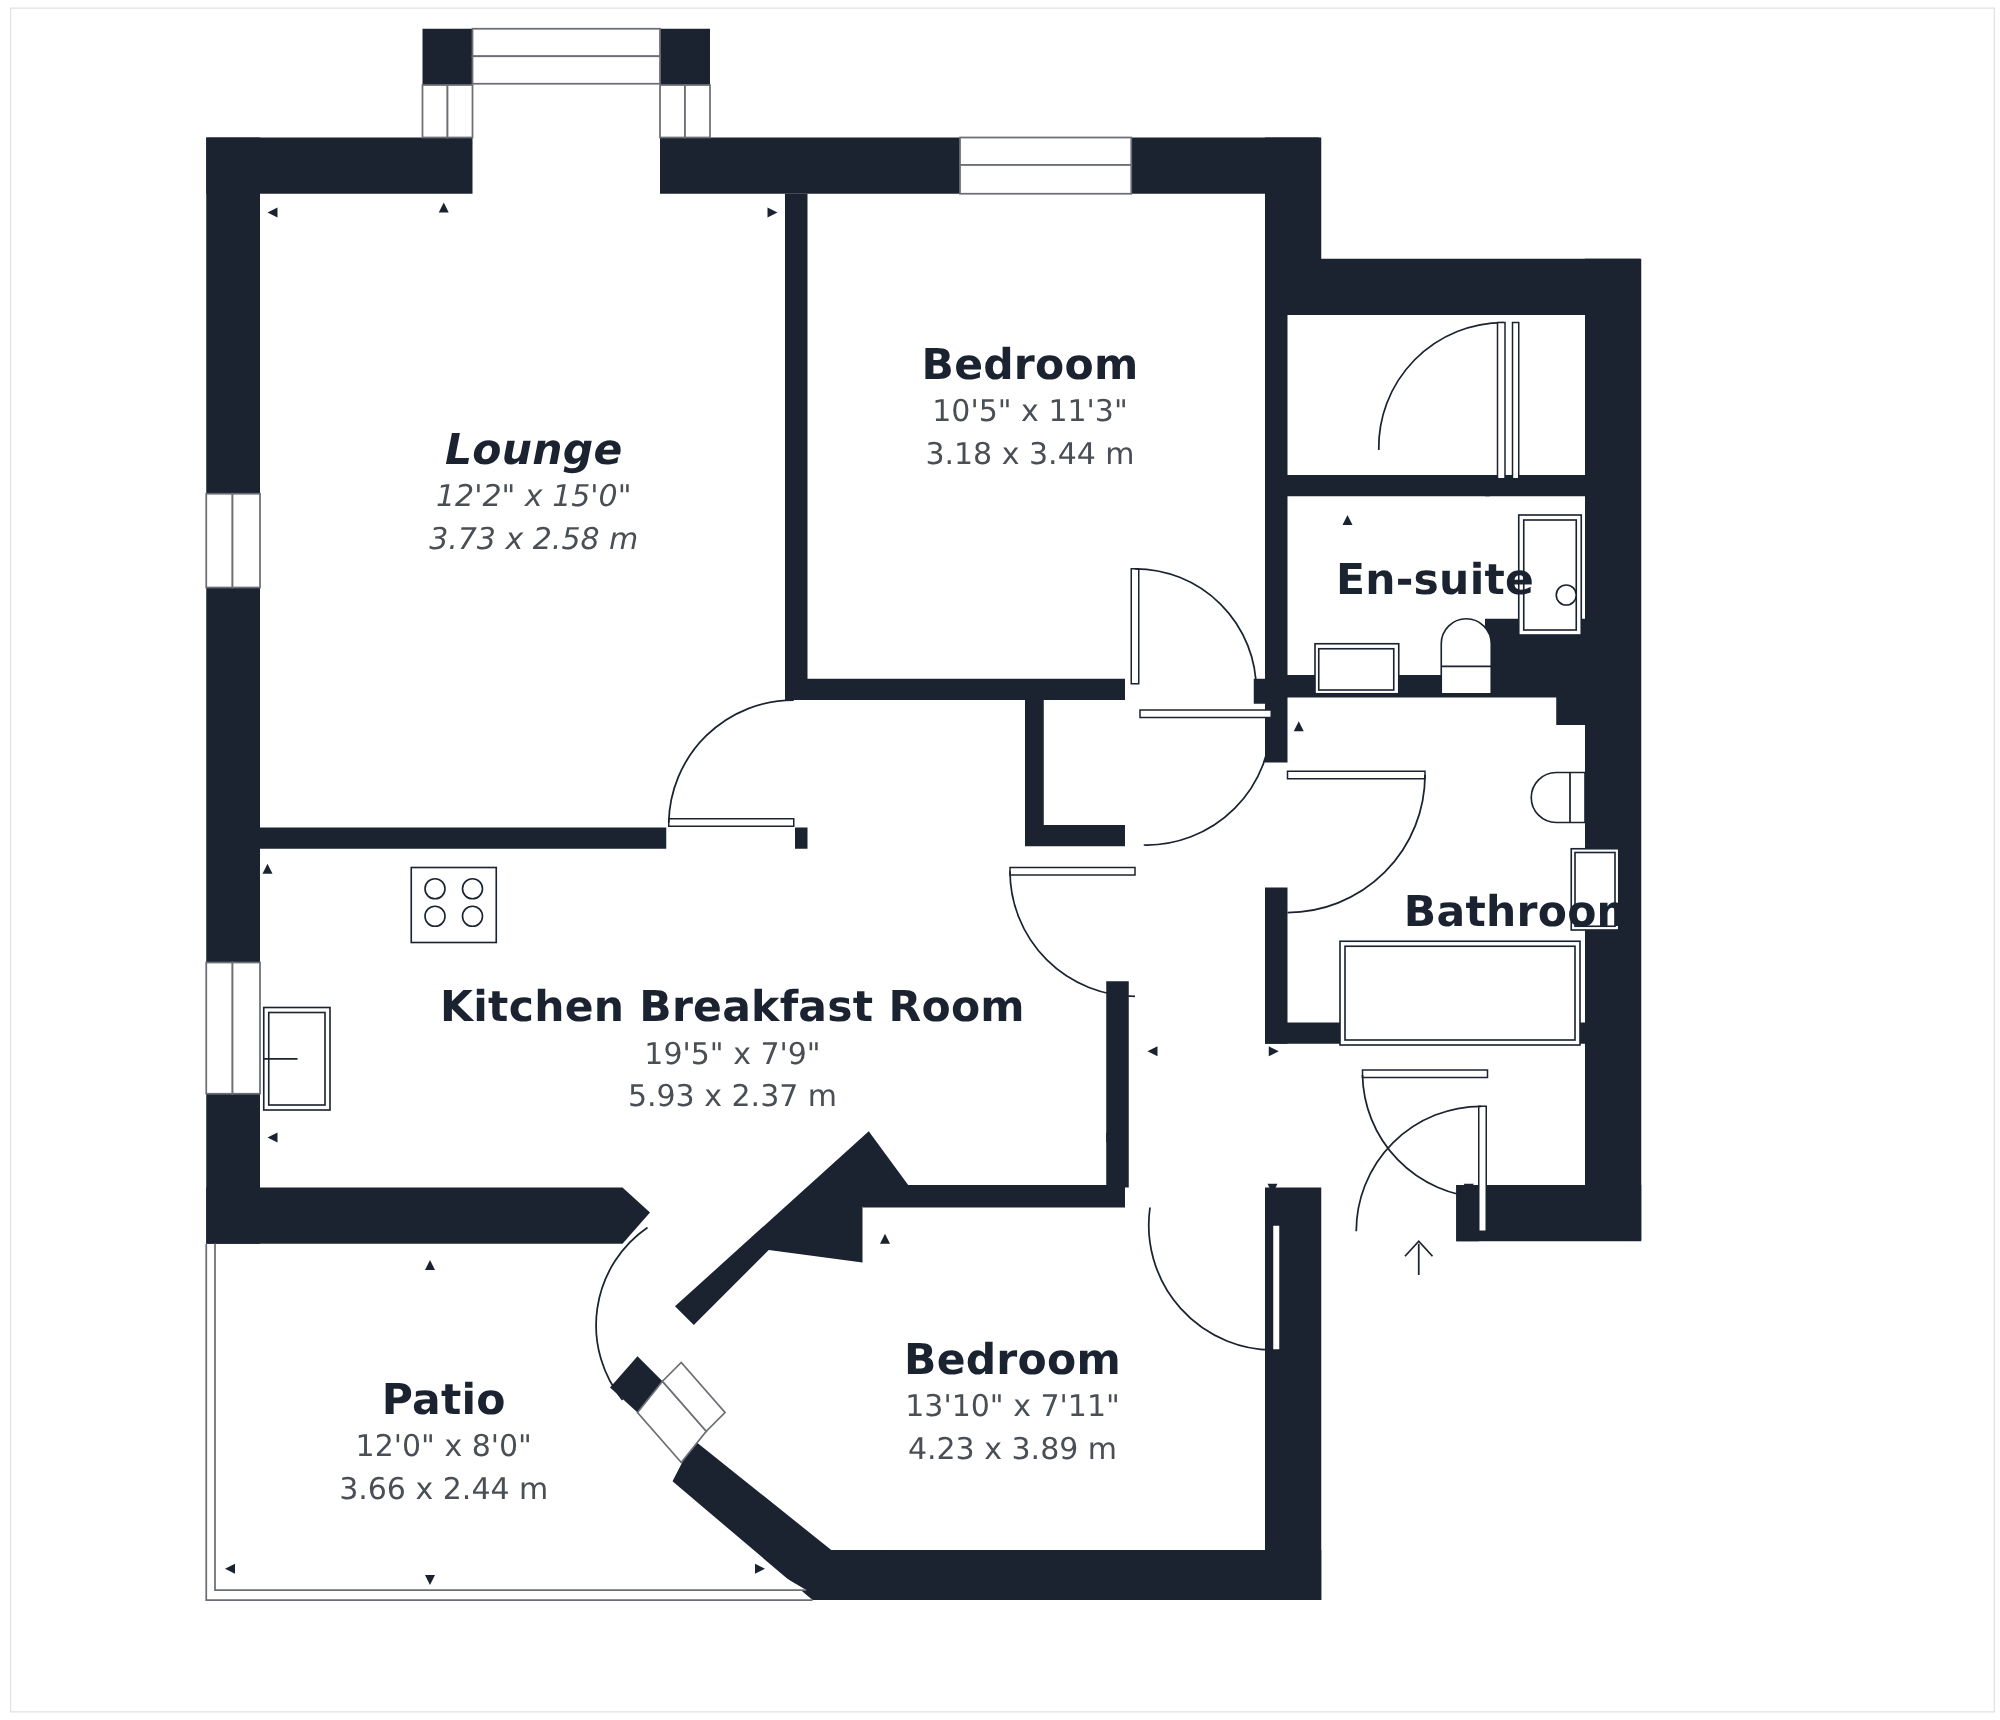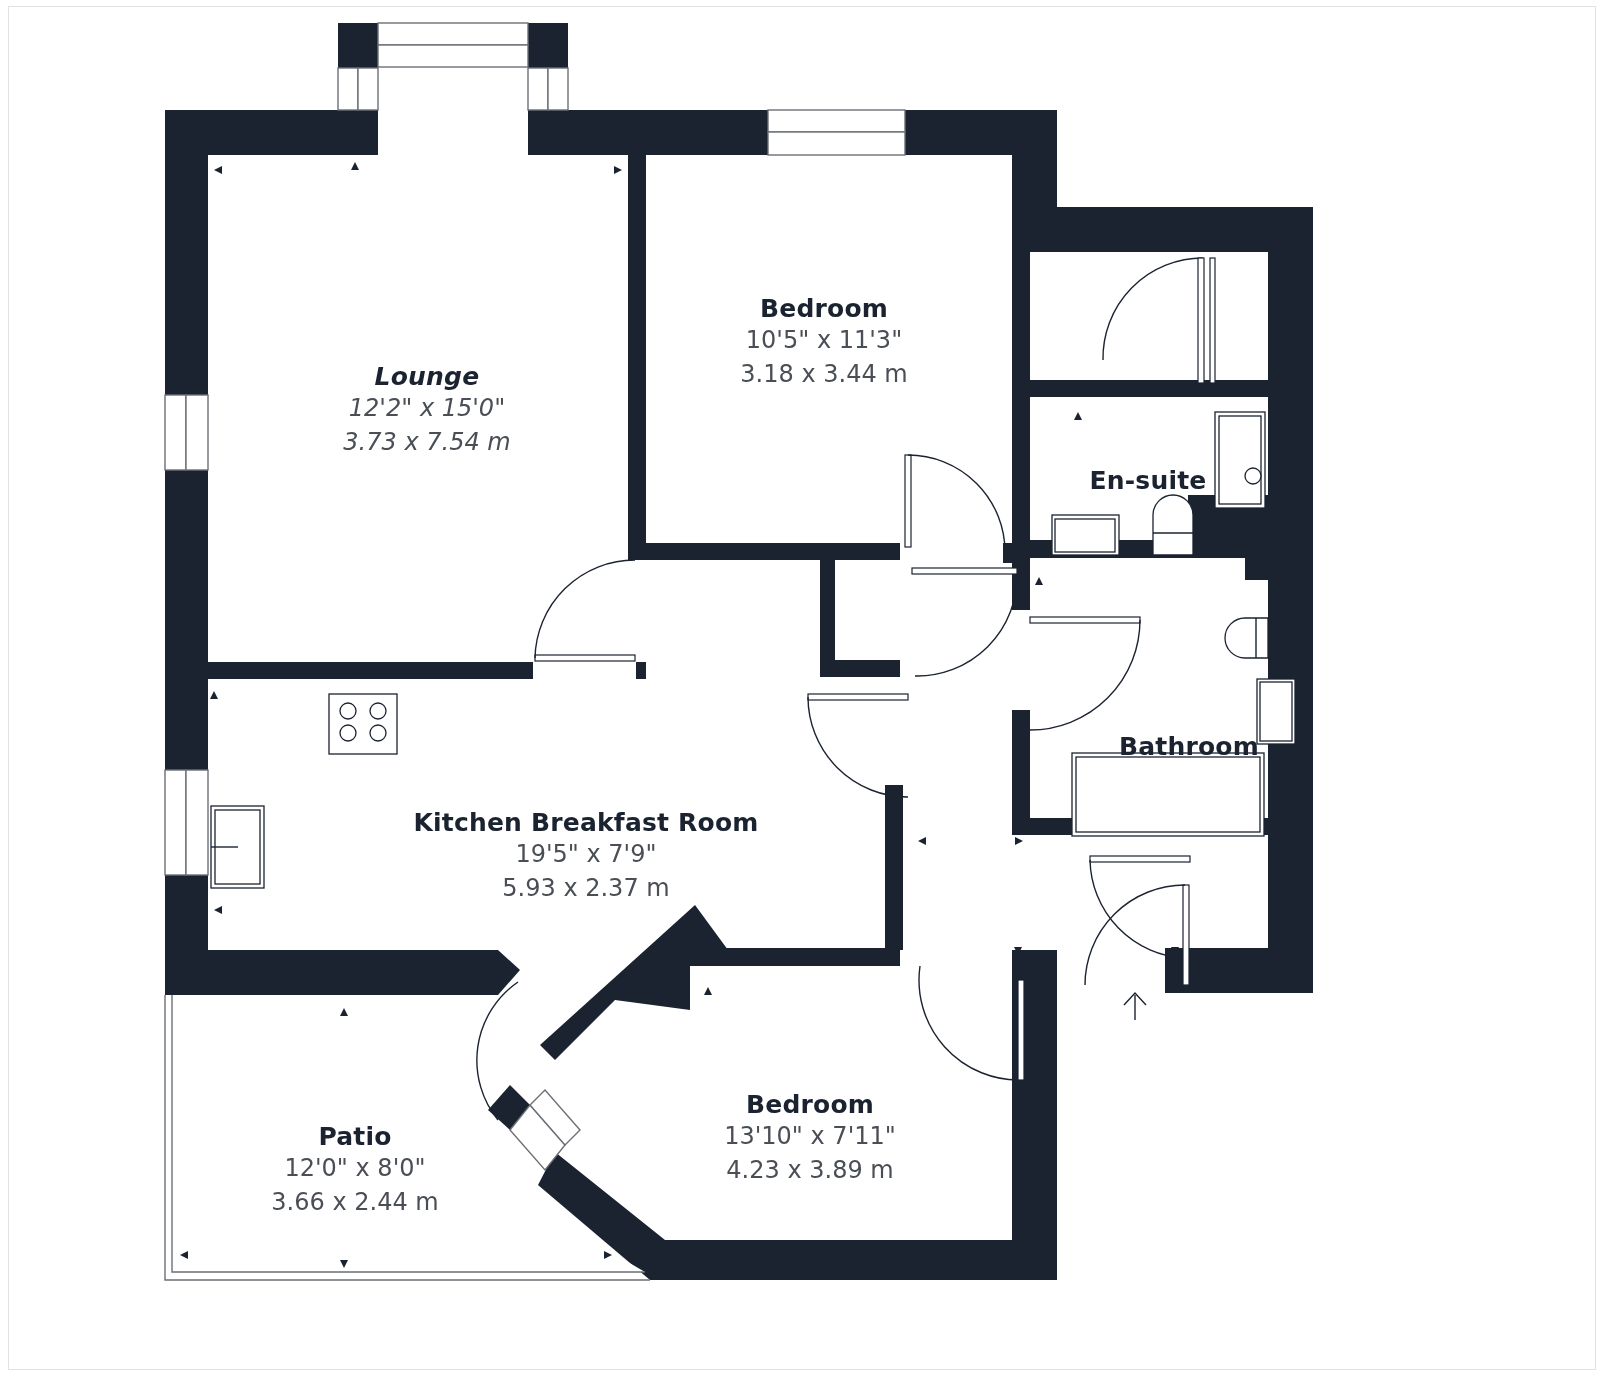--- a/index.html
+++ b/index.html
@@ -6,21 +6,21 @@
   body { width:1600px; height:1376px; position:relative; overflow:hidden; font-family:"DejaVu Sans", sans-serif; }
   .frame { position:absolute; left:8px; top:6px; width:1588px; height:1364px; border:1px solid #e2e2e2; box-sizing:border-box; }
   svg.plan { position:absolute; left:0; top:0; }
   .wall { fill:#1b2331; }
   .fix { fill:#ffffff; stroke:#1b2331; stroke-width:1.3; }
   .win { fill:#ffffff; stroke:#6b6f75; stroke-width:1.4; }
   .swing { fill:none; stroke:#1b2331; stroke-width:1.4; }
   .door { fill:#ffffff; stroke:#1b2331; stroke-width:1.2; }
   .tick { fill:#1b2331; }
   .room-label { position:absolute; text-align:center; transform:translateX(-50%); white-space:nowrap; color:#1b2331; }
-  .room-name { font-weight:bold; font-size:25px; letter-spacing:0.2px;margin-top:22px; }
+  .room-name { font-weight:bold; font-size:34px; letter-spacing:0.2px; }
   .room-dim { font-size:24px; color:#4a4e55; line-height:34px; }
 </style>
 </head>
 <body>
 
 <div class="frame"></div>
 
 <svg class="plan" width="1600" height="1376" viewBox="0 0 1600 1376">
 
   <g>
@@ -191,34 +191,34 @@
 
   <g>
     <line class="swing" x1="1135" y1="995" x2="1135" y2="1020"></line>
     <polyline class="swing" points="1124,1005 1135,993 1146,1005"></polyline>
   </g>
 </svg>
 
 <div class="room-label" style="left:427px; top:340px;font-style:italic;">
   <div class="room-name">Lounge</div>
   <div class="room-dim">12'2" x 15'0"</div>
-  <div class="room-dim">3.73 x 7.54 m</div>
+  <div class="room-dim">3.73 x 2.58 m</div>
 </div>
 
 <div class="room-label" style="left:824px; top:272px;">
   <div class="room-name">Bedroom</div>
   <div class="room-dim">10'5" x 11'3"</div>
   <div class="room-dim">3.18 x 3.44 m</div>
 </div>
 
 <div class="room-label" style="left:1148px; top:444px;">
   <div class="room-name">En-suite</div>
 </div>
 
-<div class="room-label" style="left:1189px; top:710px;">
+<div class="room-label" style="left:1218px; top:710px;">
   <div class="room-name">Bathroom</div>
 </div>
 
 <div class="room-label" style="left:586px; top:786px;text-align:center;">
   <div class="room-name">Kitchen Breakfast Room</div>
   <div class="room-dim">19'5" x 7'9"</div>
   <div class="room-dim">5.93 x 2.37 m</div>
 </div>
 
 <div class="room-label" style="left:810px; top:1068px;">

